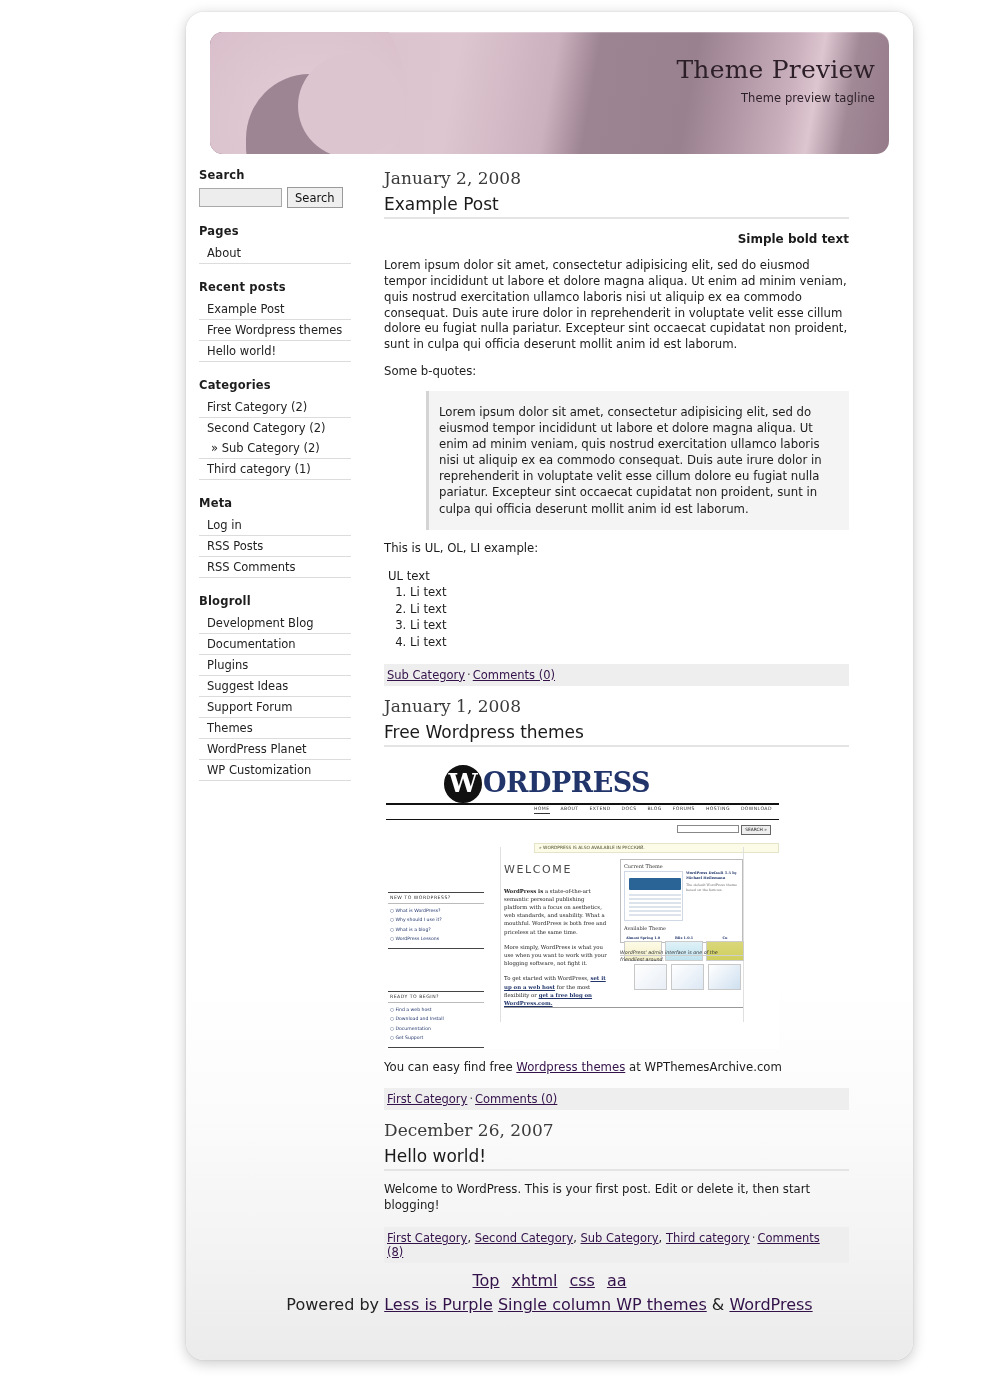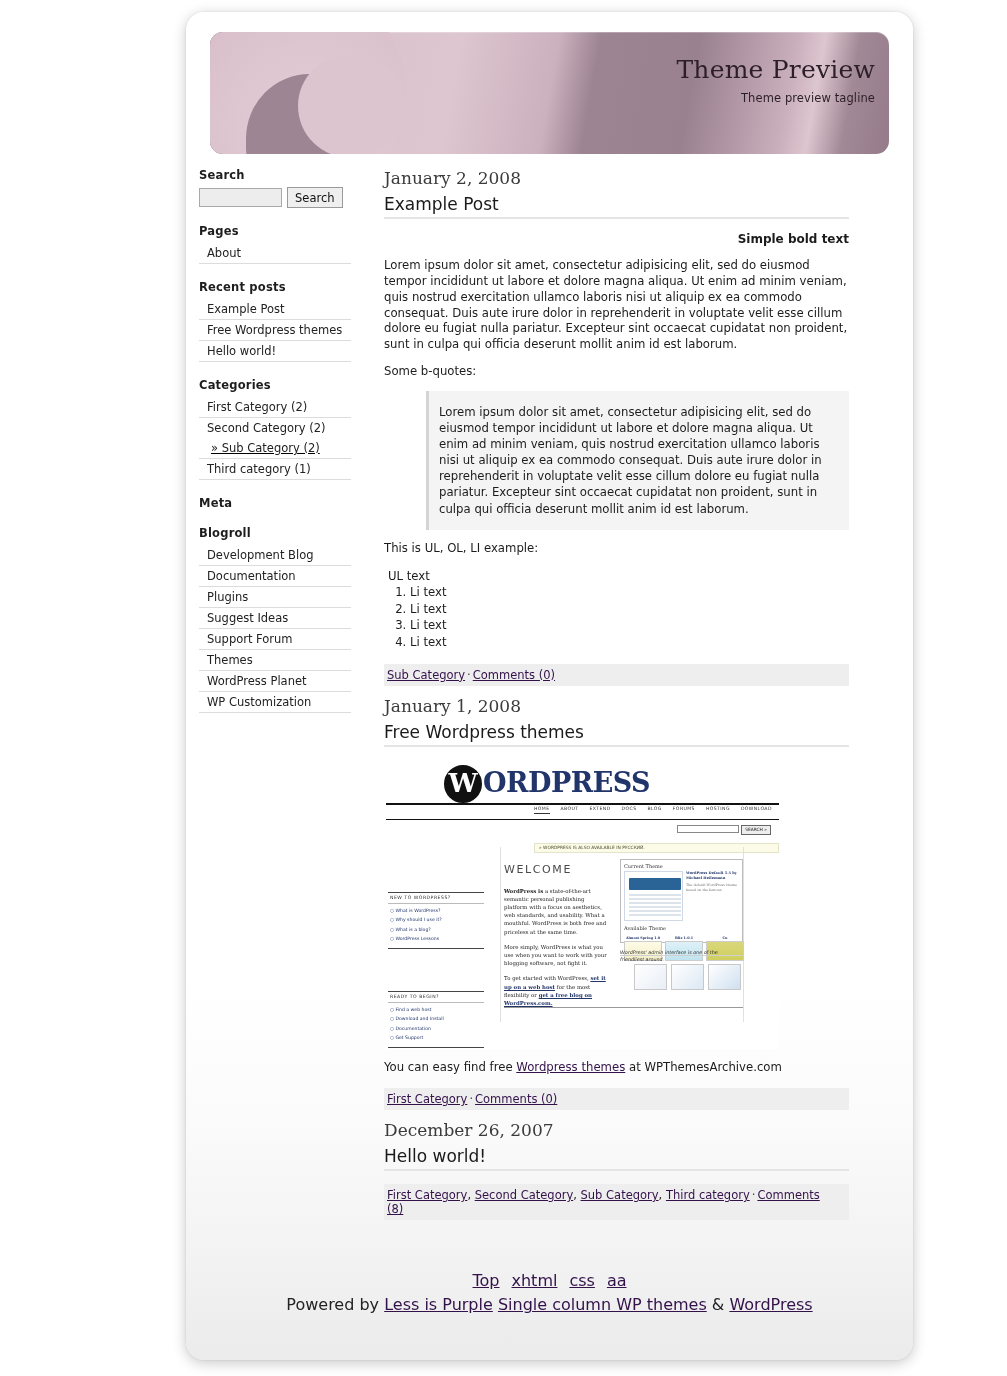--- a/index.html
+++ b/index.html
@@ -119,21 +119,21 @@
     margin: 0 0 5px 0;
     letter-spacing: 0.2px;
   }
   .side-block { margin-bottom: 16px; }
   .side-list { list-style: none; margin: 0; padding: 0; }
   .side-list li {
     border-bottom: 1px solid #dcdcdc;
     padding: 3px 0 3px 8px;
     font-size: 11.5px;
   }
-  .side-list li.sub { padding-left: 12px; border-bottom: none; text-decoration: underline; }
+  .side-list li.sub { padding-left: 12px; border-bottom: none; }
   .side-list li.sub-last { border-bottom: 1px solid #dcdcdc; }
   .side-list a {
     color: #222222;
     text-decoration: none;
   }
   .search-row { display: flex; align-items: center; gap: 5px; margin-top: 2px; }
   .search-input {
     width: 83px; height: 19px;
     background: #ededed;
     border: 1px solid #a9a9a9;
@@ -361,20 +361,25 @@
           <ul class="side-list">
             <li><a>First Category (2)</a></li>
             <li class="sub-parent" style="border-bottom:none;"><a>Second Category (2)</a></li>
             <li class="sub sub-last"><a>» Sub Category (2)</a></li>
             <li><a>Third category (1)</a></li>
           </ul>
         </div>
 
         <div class="side-block">
           <div class="side-head">Meta</div>
+          <ul class="side-list">
+            <li><a>Log in</a></li>
+            <li><a>RSS Posts</a></li>
+            <li><a>RSS Comments</a></li>
+          </ul>
         </div>
 
         <div class="side-block">
           <div class="side-head">Blogroll</div>
           <ul class="side-list">
             <li><a>Development Blog</a></li>
             <li><a>Documentation</a></li>
             <li><a>Plugins</a></li>
             <li><a>Suggest Ideas</a></li>
             <li><a>Support Forum</a></li>
@@ -514,20 +519,23 @@
             <p><span>You can easy find free </span><a>Wordpress themes</a><span> at WPThemesArchive.com</span></p>
           </div>
           <div class="post-meta">
             <a>First Category</a><span class="sep">·</span><a>Comments (0)</a>
           </div>
         </div>
 
         <div class="post">
           <div class="post-date">December 26, 2007</div>
           <h2 class="post-title">Hello world!</h2>
+          <div class="post-body">
+            <p>Welcome to WordPress. This is your first post. Edit or delete it, then start blogging!</p>
+          </div>
           <div class="post-meta">
             <a>First Category</a><span>, </span><a>Second Category</a><span>, </span><a>Sub Category</a><span>, </span><a>Third category</a><span class="sep">·</span><a>Comments (8)</a>
           </div>
         </div>
 
       </div>
     </div>
 
     <div class="footer">
       <div class="footer-links">

